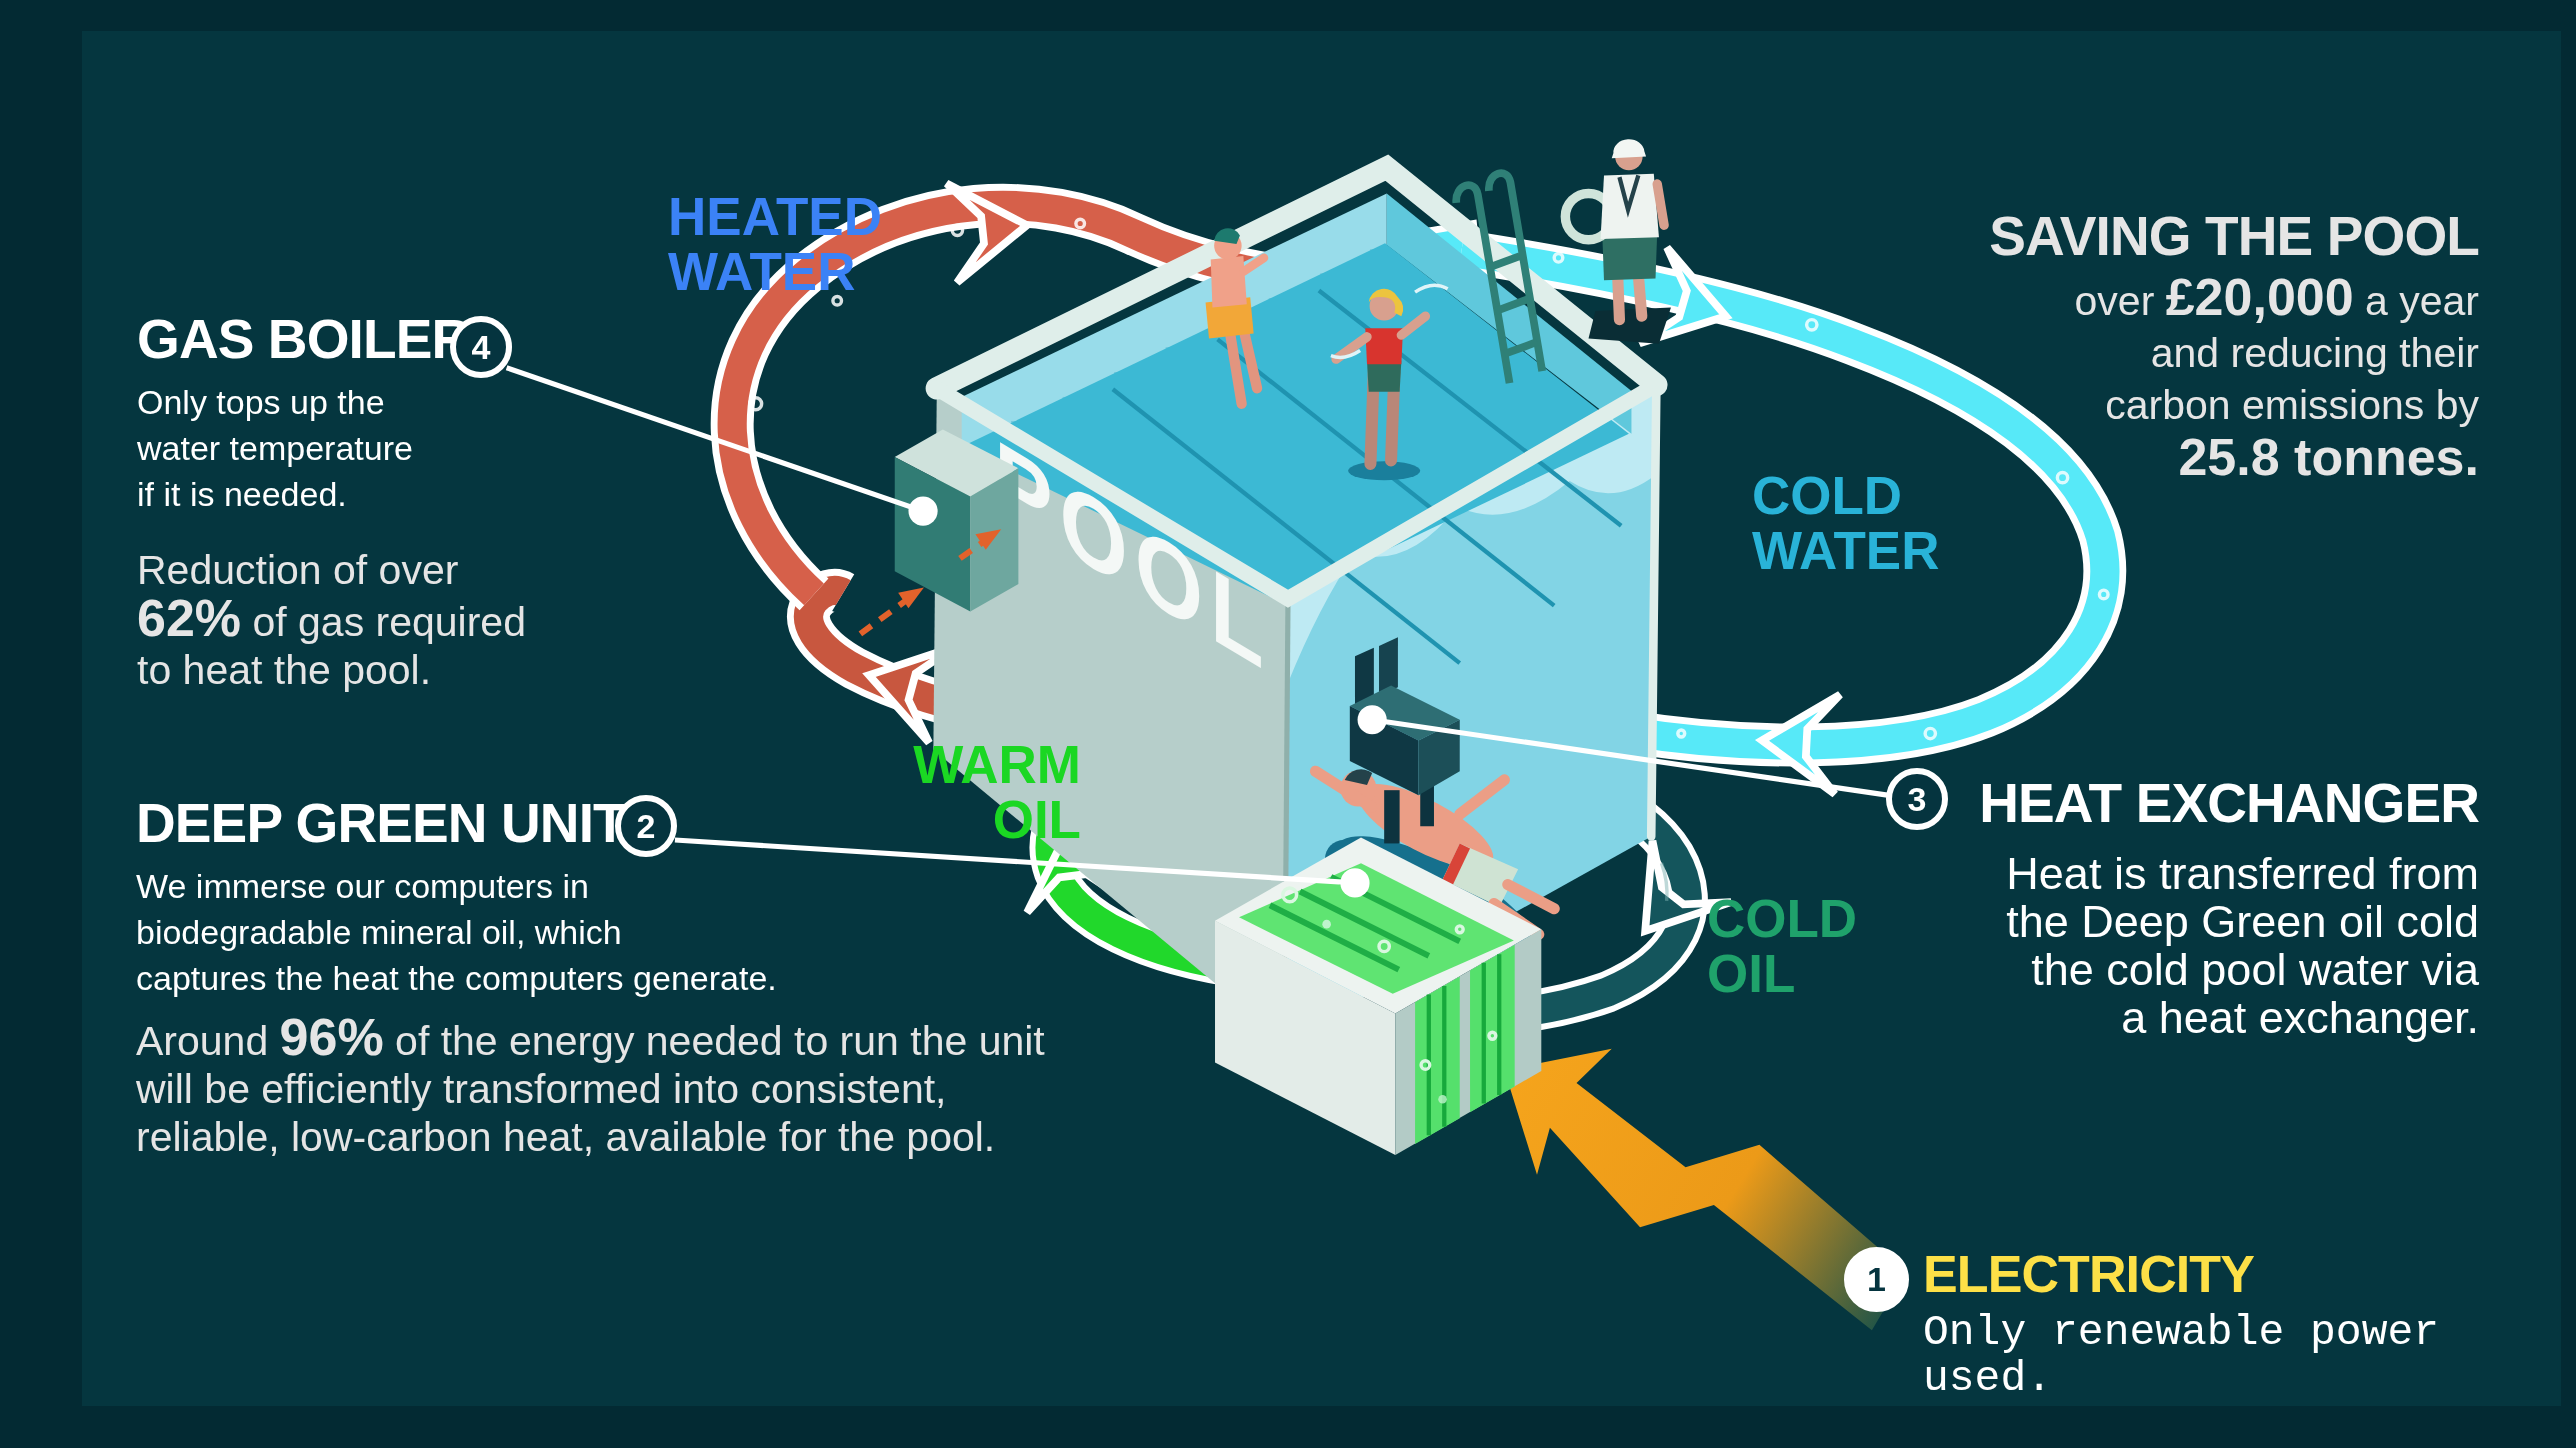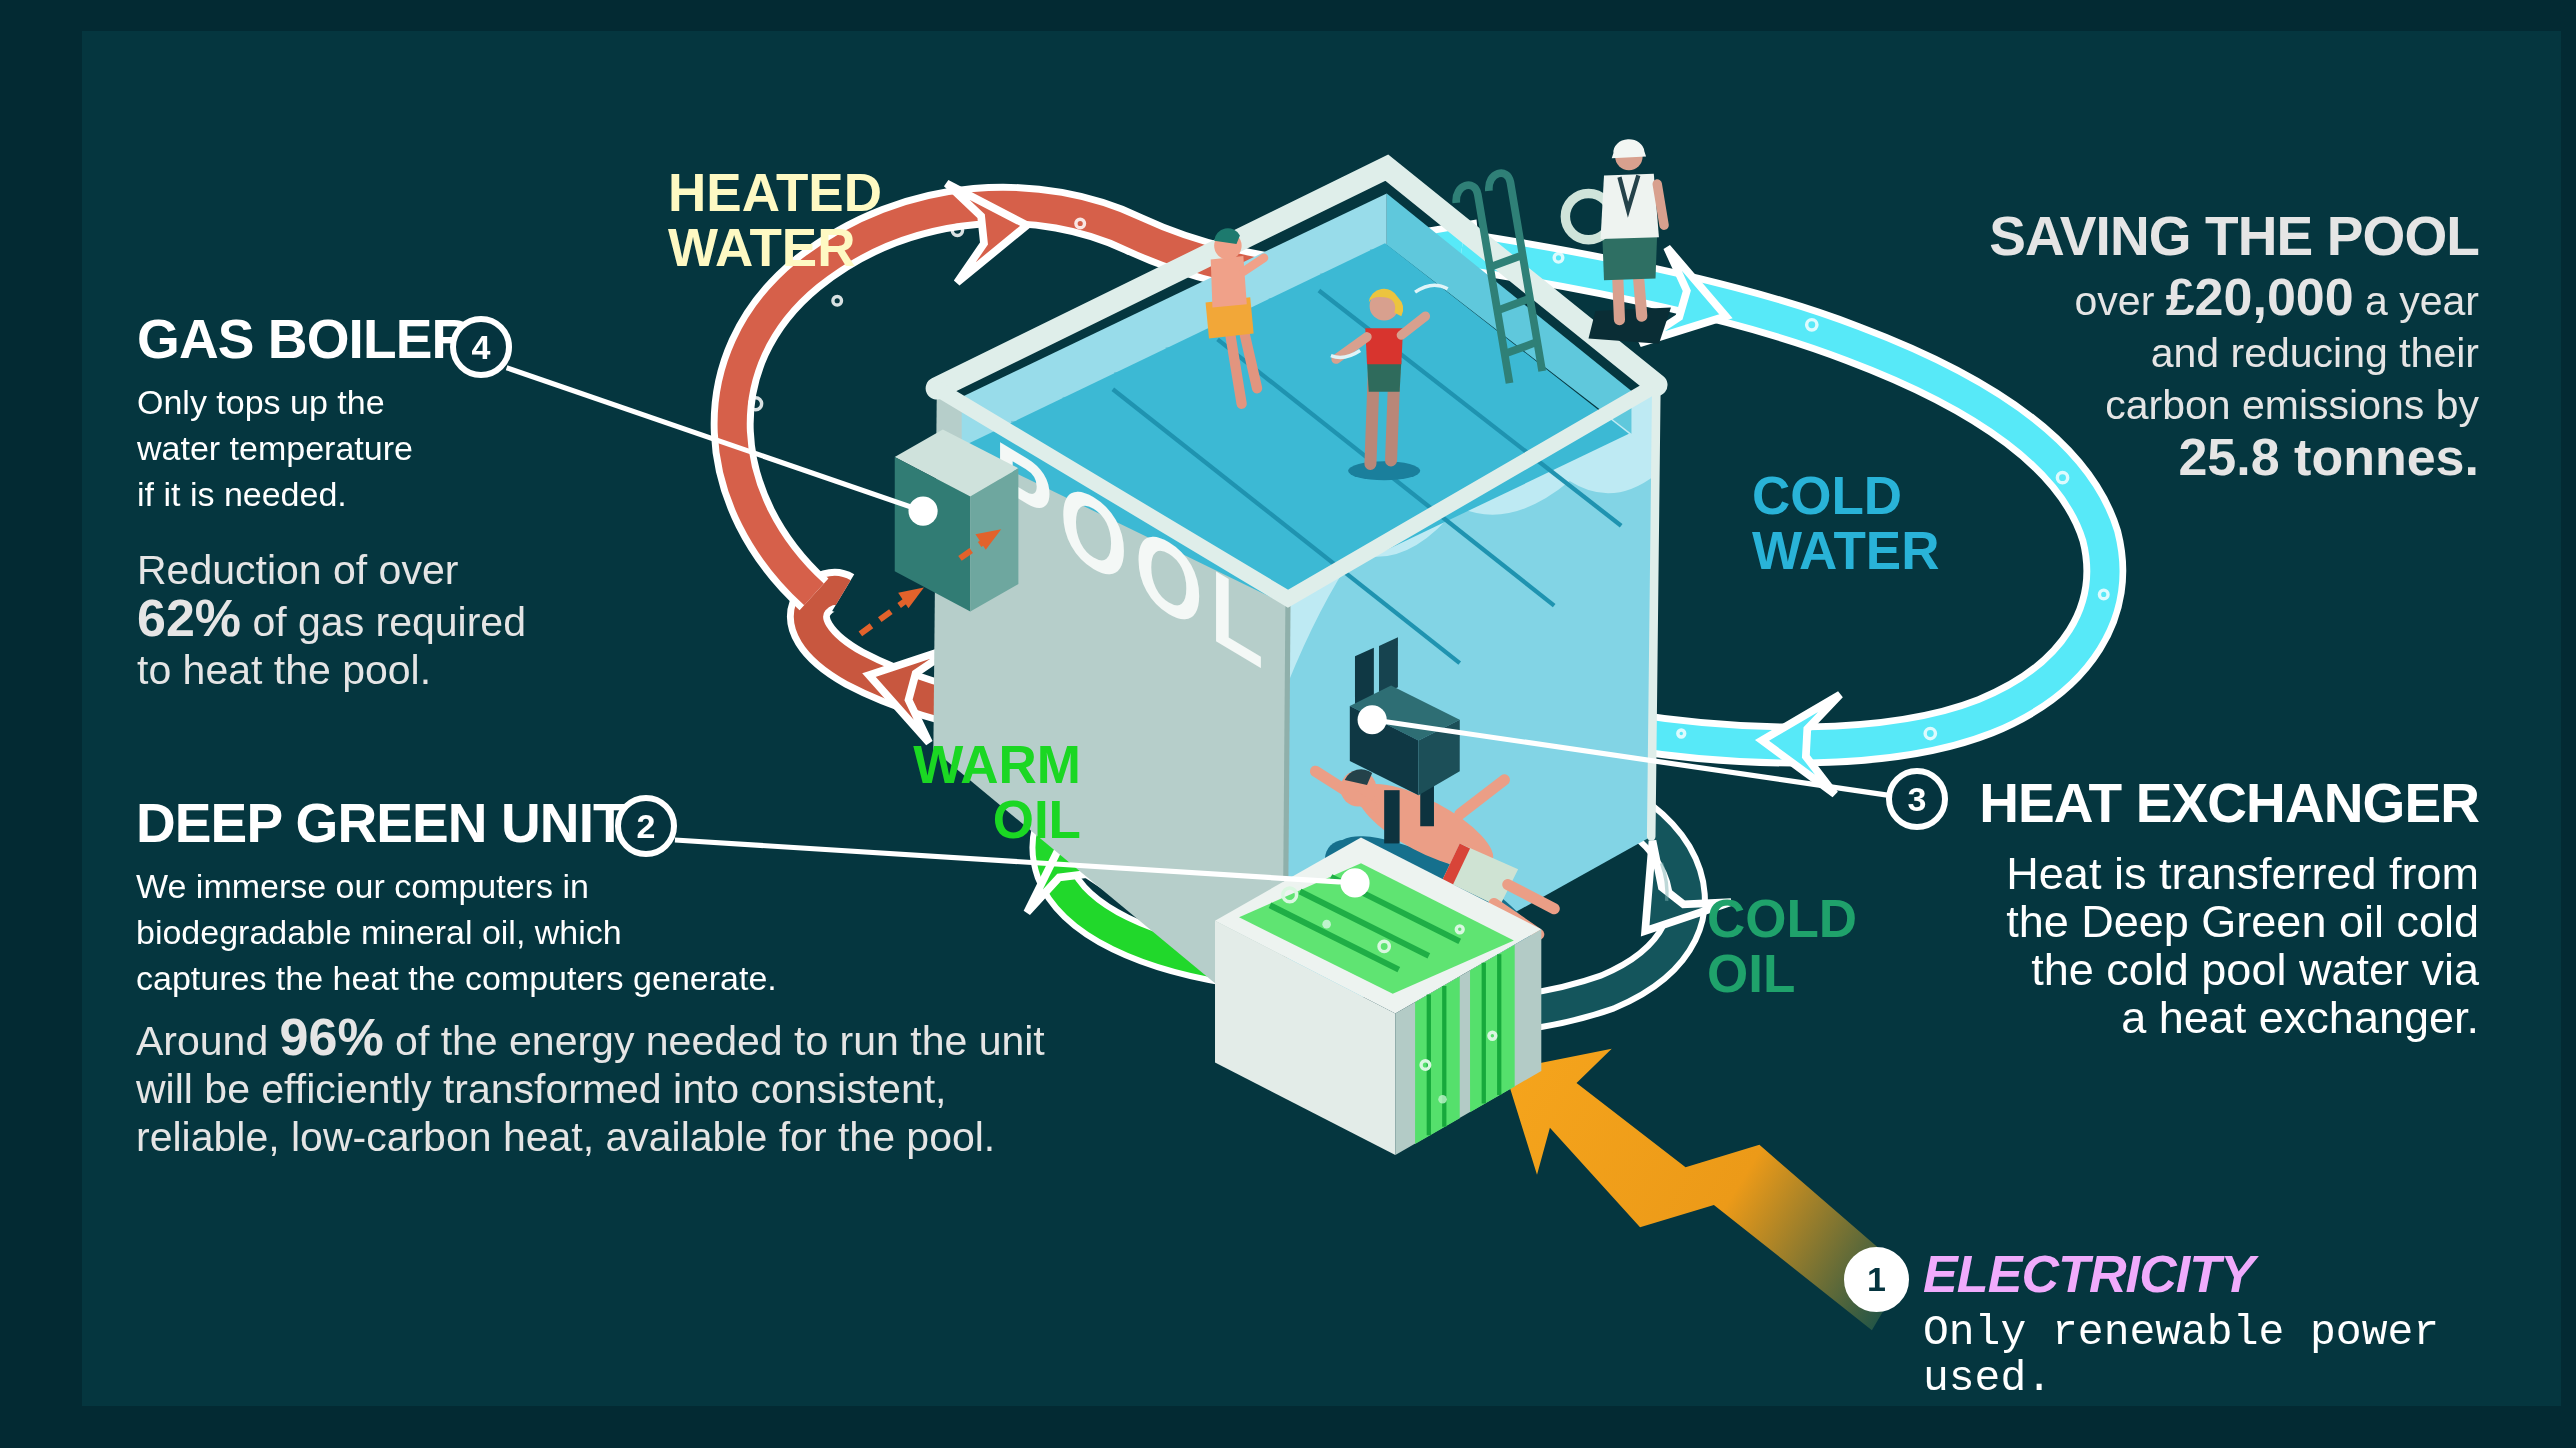--- a/index.html
+++ b/index.html
@@ -9,25 +9,25 @@
     font-family:"Liberation Sans", sans-serif;
   }
   #stage{
     position:absolute;left:82px;top:31px;right:15.5px;bottom:43px;
     background:#05363F;
   }
   svg{position:absolute;left:0;top:0;}
   .blk{position:absolute;}
   .title{font-weight:800;font-size:55px;letter-spacing:-0.9px;line-height:1.05;color:#FFFFFF;}
   .teal{color:#e5e5e5;}
-  .red{color:#fef9c3;}
+  .red{color:#3b82f6;margin-top:24px;}
   .cyanT{color:#29B3D8;}
   .greenT{color:#1BD723;}
   .seagreenT{color:#1FA26B;}
-  .orangeT{color:#f0abfc;font-style:italic;}
+  .orangeT{color:#fde047;}
   .white{color:#FFFFFF;}
   .body{font-size:34px;line-height:46px;font-weight:400;}
   .note{font-size:41px;line-height:48px;font-weight:400;}
   .big{font-size:52px;font-weight:800;}
   .label{font-weight:700;font-size:53px;line-height:1.04;letter-spacing:0px;}
   .r{text-align:right;}
   .badge{
     position:absolute;width:62px;height:62px;border-radius:50%;
     border:6.9px solid #fff;background:#05343F;color:#fff;
     display:flex;align-items:center;justify-content:center;

